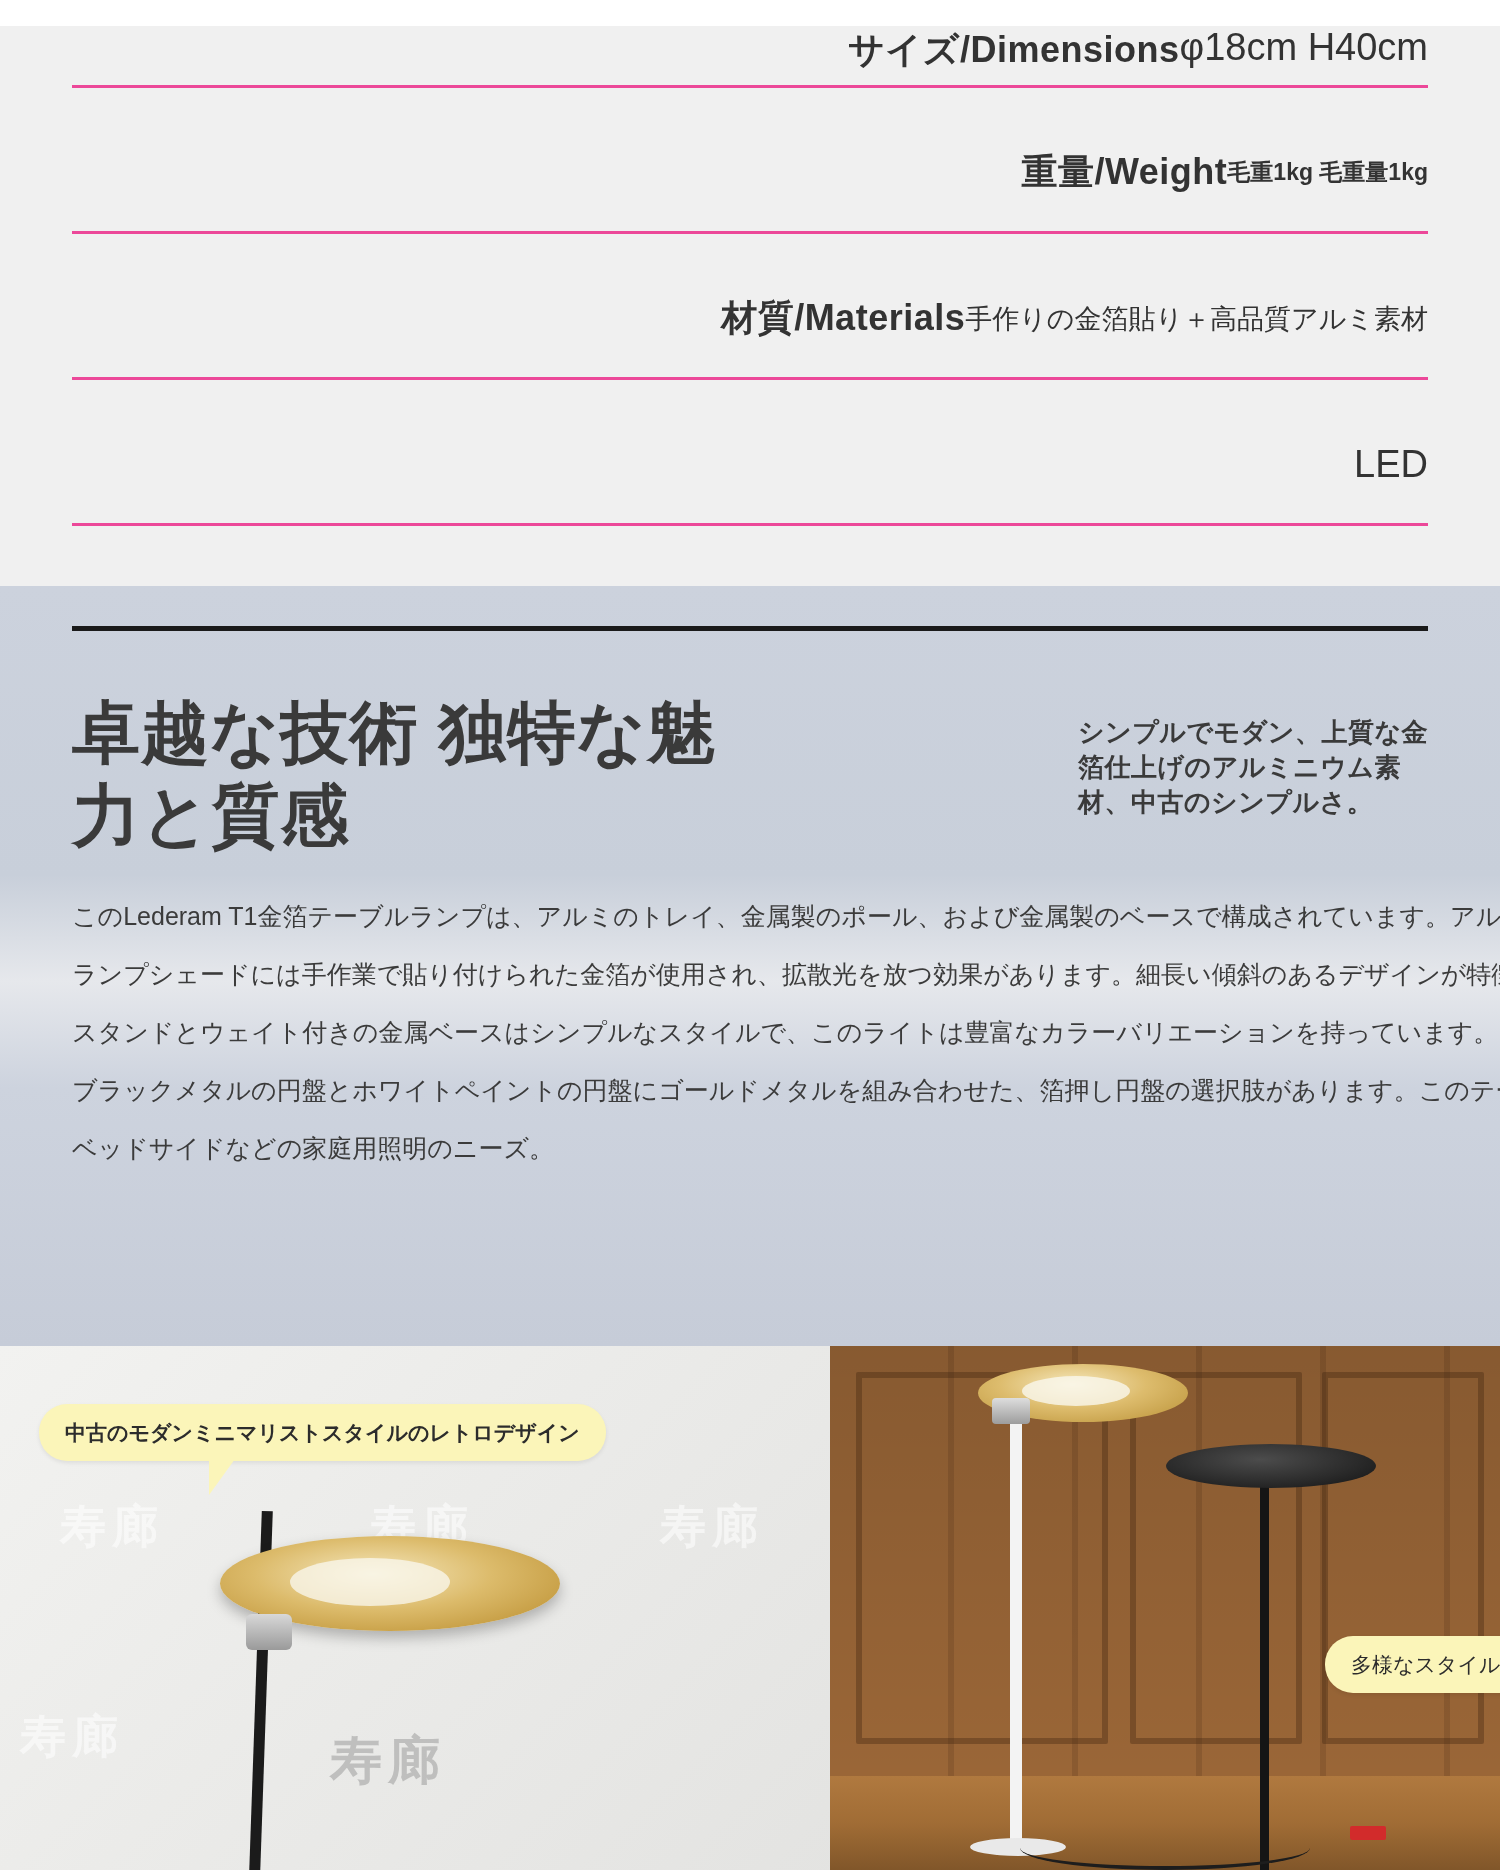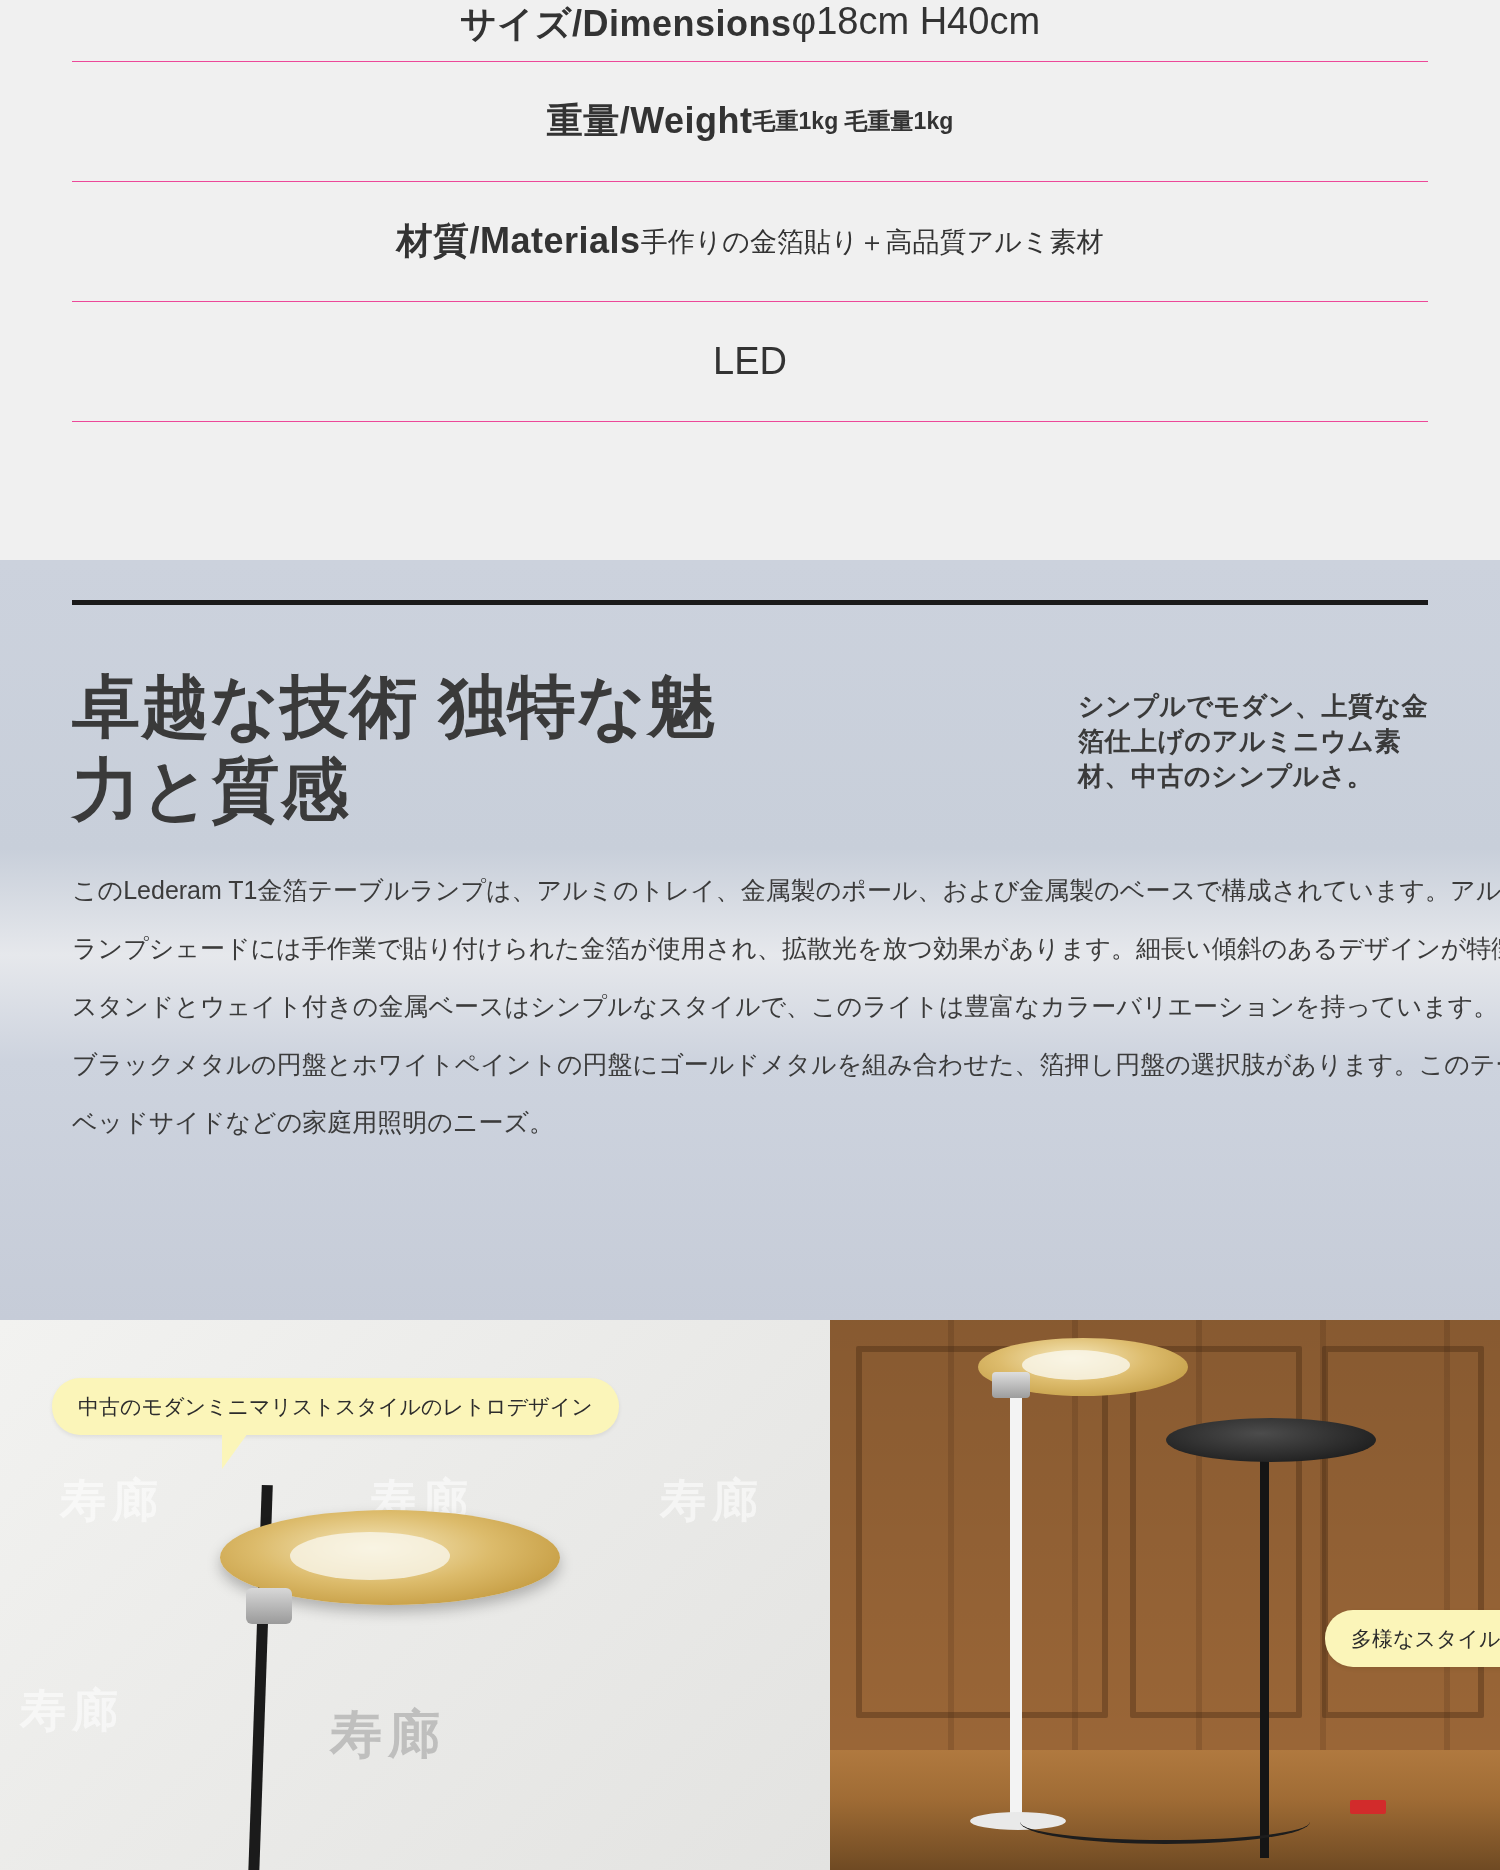--- a/index.html
+++ b/index.html
@@ -19,24 +19,25 @@
   
   .spec-section {
     background: #f0f0f0;
     padding: 0 72px 0 72px;
     height: 560px;
     box-sizing: border-box;
   }
   .spec-row {
     display: flex;
     align-items: center;
-    justify-content: center;
-    border-bottom: 1px solid #ec4899;
+    justify-content: flex-end;
+    border-bottom: 3px solid #ec4899;
     height: 120px;
     box-sizing: border-box;
+    margin-top: 26px;
   }
   .spec-row:first-child {
     height: 62px;
     align-items: flex-start;
   }
   .spec-label {
     font-size: 36px;
     font-weight: bold;
     color: #333333;
     letter-spacing: 0.5px;
@@ -279,21 +280,21 @@
     line-height: 1.2;
     box-shadow: 0 2px 4px rgba(0,0,0,0.08);
     white-space: nowrap;
   }
   .bubble:after {
     content: "";
     position: absolute;
     width: 0; height: 0;
     border-style: solid;
   }
-  .bubble-1 { left: 52px; top: 58px; }
+  .bubble-1 { left: 39px; top: 58px; font-weight: bold; }
   .bubble-1:after {
     left: 170px; bottom: -34px;
     border-width: 36px 26px 0 0;
     border-color: #fbf5b9 transparent transparent transparent;
   }
   .bubble-2 { left: 495px; top: 290px; }
   .bubble-2:after {
     right: 52px; bottom: -26px;
     border-width: 28px 0 0 34px;
     border-color: transparent transparent transparent #fbf5b9;

